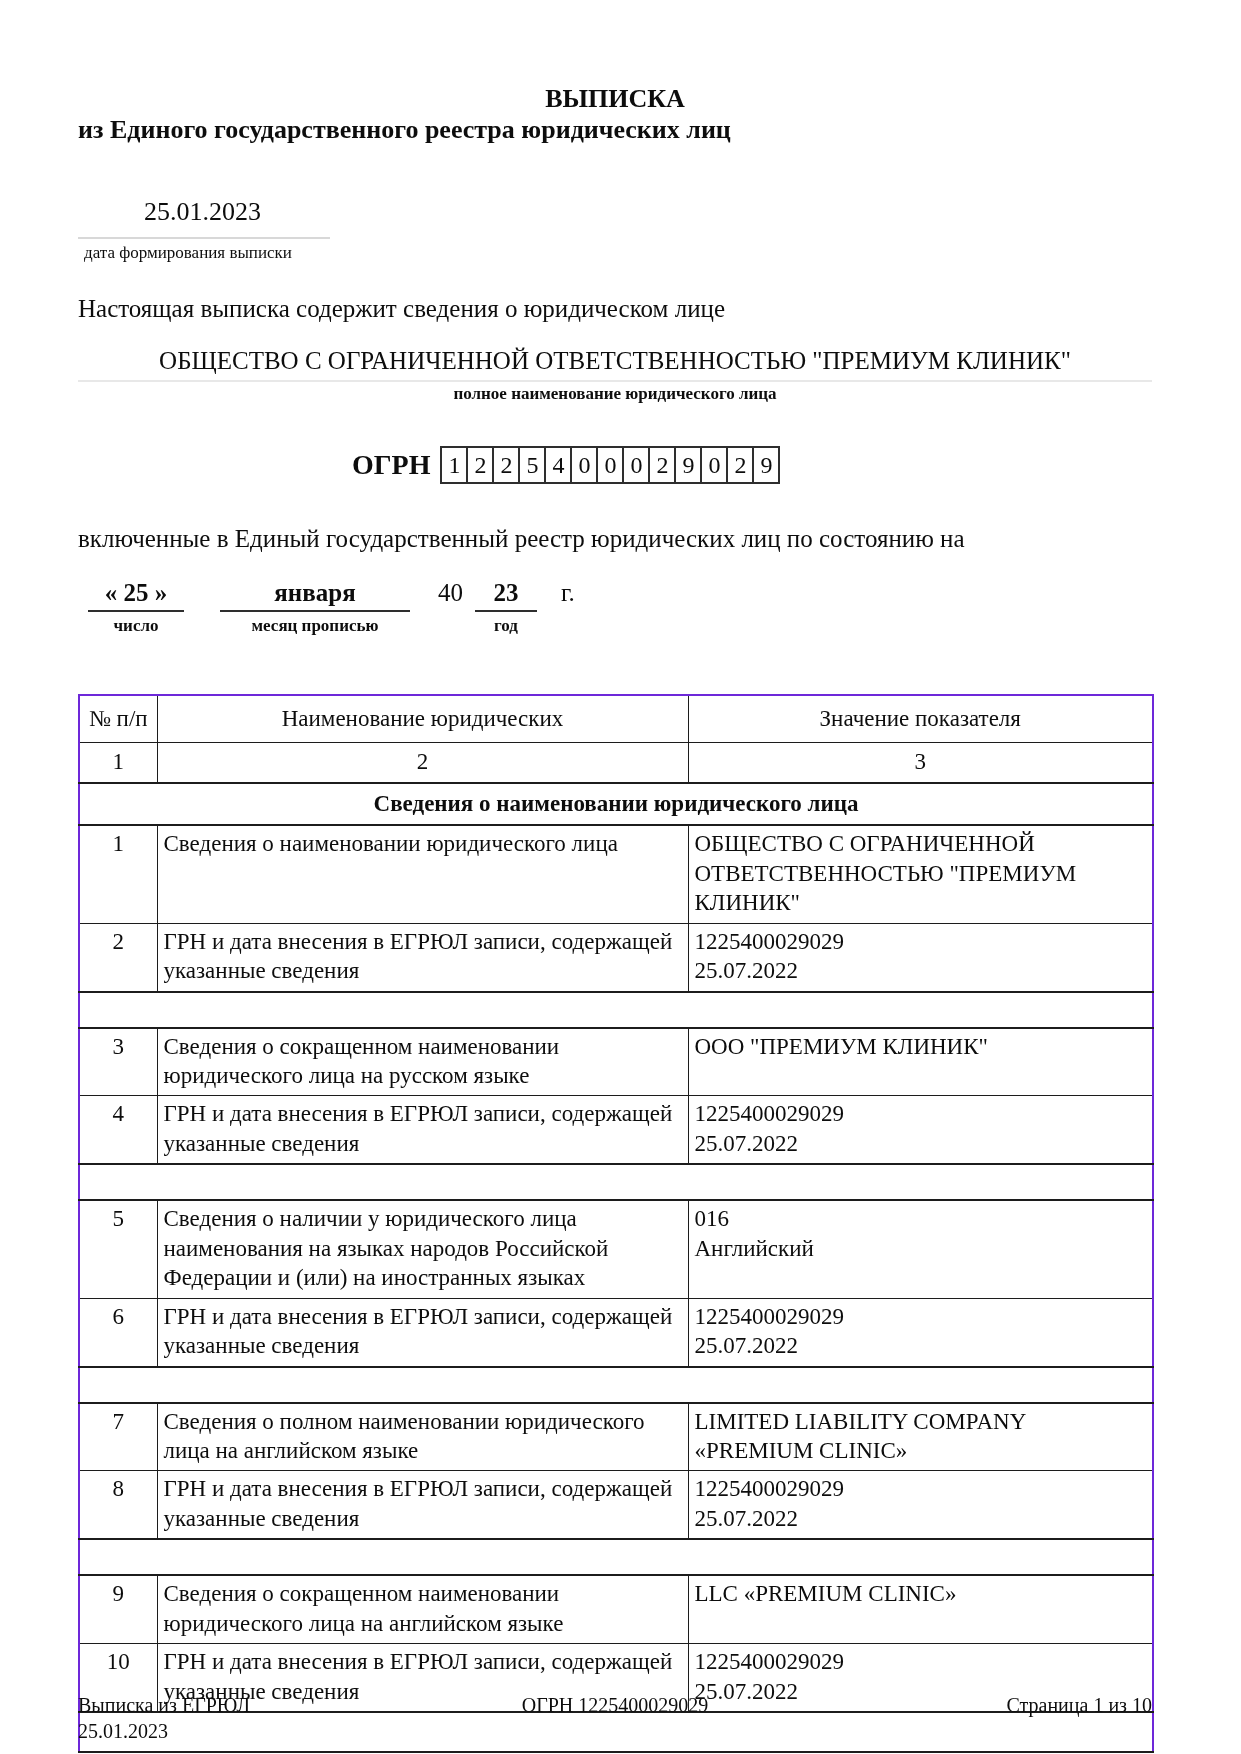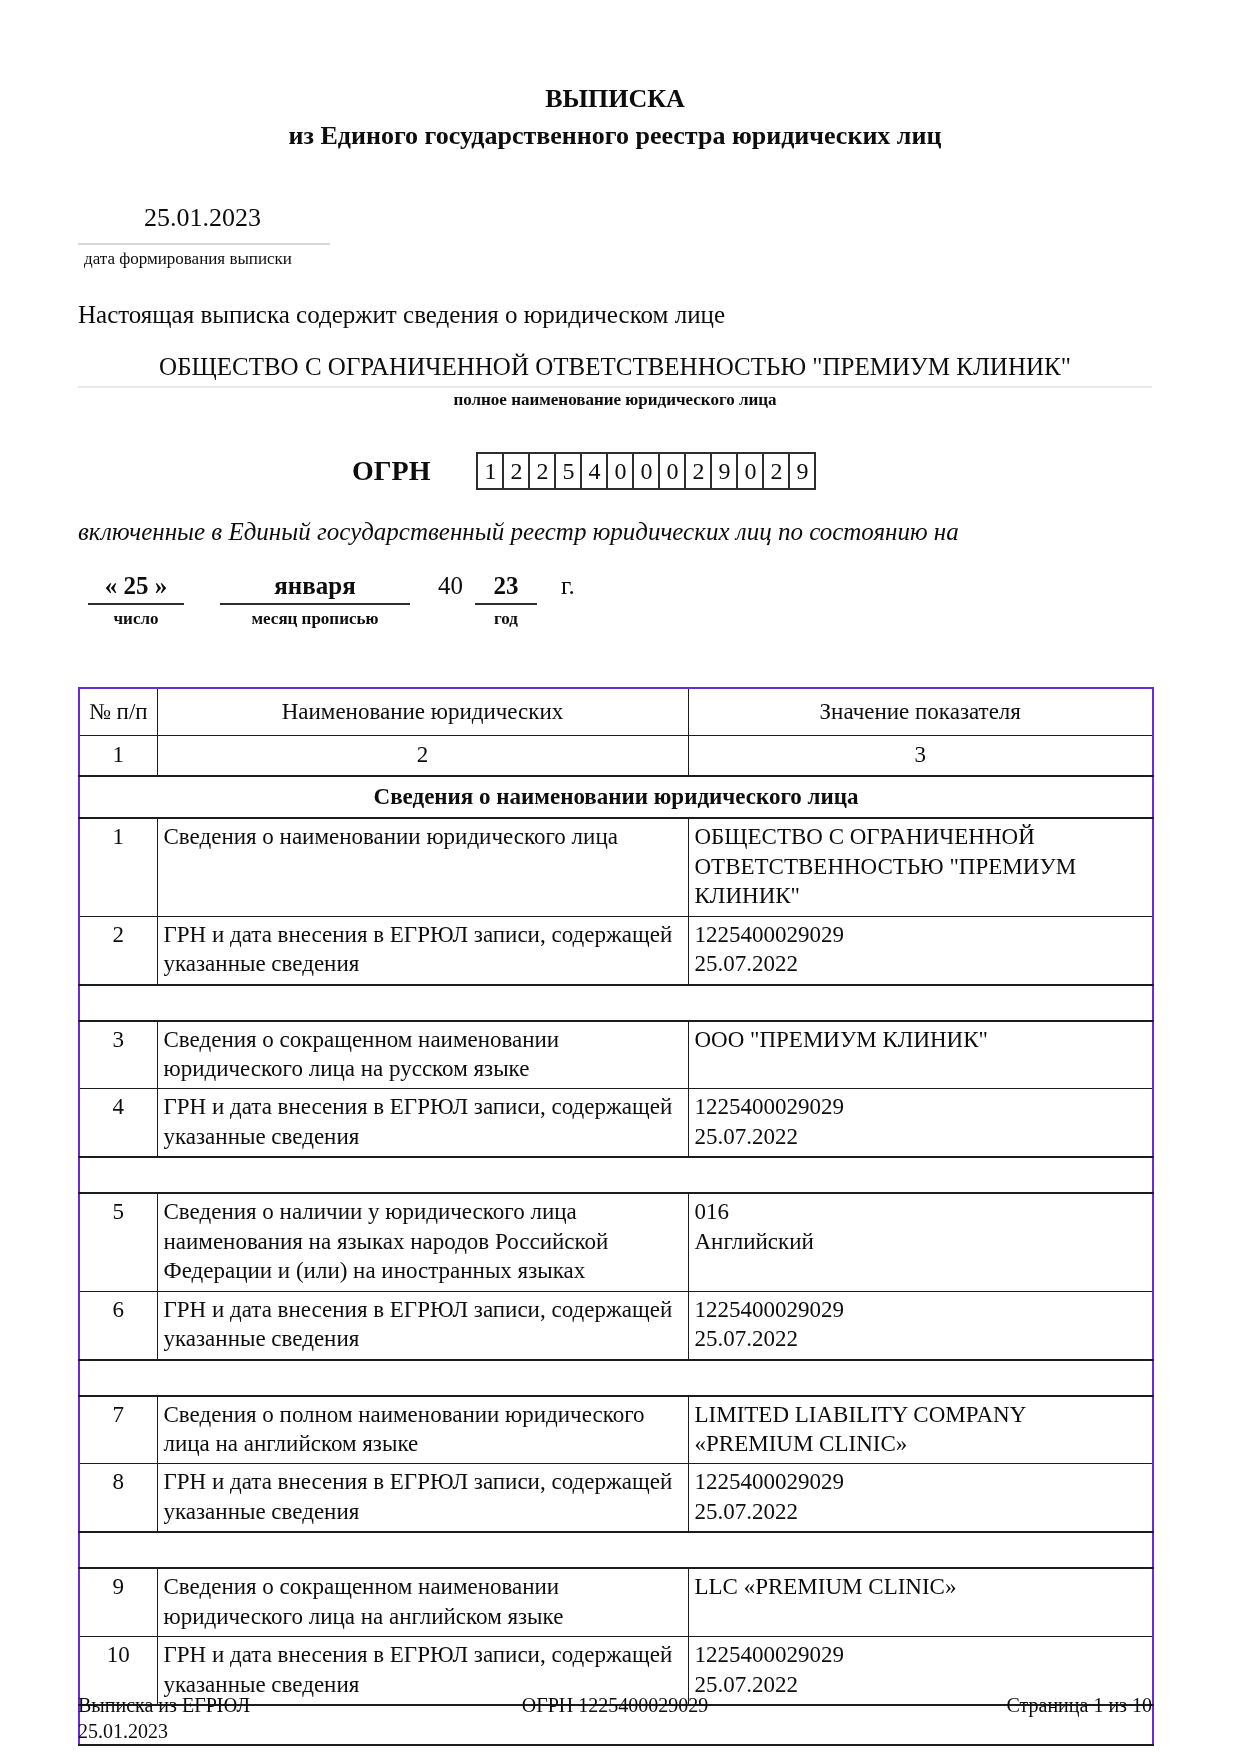--- a/index.html
+++ b/index.html
@@ -8,41 +8,41 @@
     width: 1241px; height: 1754px;
     background: #ffffff;
     color: #0d0d0d;
     font-family: "Liberation Serif", "DejaVu Serif", serif;
     position: relative;
     overflow: hidden;
   }
   .page { padding: 84px 89px 0 78px; }
 
   .doc-title { text-align: center; font-weight: bold; font-size: 26px; line-height: 1.15; }
-  .doc-subtitle { text-align: center; font-weight: bold; font-size: 26px; line-height: 1.2; margin-top: 6px; }
+  .doc-subtitle { font-weight: bold; font-size: 26px; line-height: 1.2; }
 
   .formation { margin-top: 52px; }
   .formation-date { font-size: 26px; margin-left: 66px; }
   .formation-line { width: 252px; border-bottom: 2px solid #d8d8d8; margin-top: 10px; }
   .formation-caption { font-size: 17px; margin-top: 4px; margin-left: 6px; }
 
   .intro { font-size: 25px; margin-top: 32px; }
 
   .company { margin-top: 24px; text-align: center; font-size: 25px; padding-bottom: 5px;
              border-bottom: 2px solid #e8e8e8; }
   .company-caption { text-align: center; font-size: 17px; margin-top: 2px; font-weight: bold; }
 
-  .ogrn-row { display: flex; align-items: center; margin-top: 42px; margin-left: 274px; gap: 36px; }
+  .ogrn-row { display: flex; align-items: center; margin-top: 42px; margin-left: 274px; }
   .ogrn-label { font-weight: bold; font-size: 28px; margin-right: 10px; }
   .ogrn-boxes { display: flex; }
   .ogrn-box { width: 28px; height: 38px; border: 2px solid #2e2e2e; margin-left: -2px;
               display: flex; align-items: center; justify-content: center; font-size: 24px; }
   .ogrn-box:first-child { margin-left: 0; }
 
-  .asof-text { font-size: 25px; margin-top: 28px; font-style: italic; }
+  .asof-text { font-size: 25px; margin-top: 41px; }
 
   .date-line { display: flex; align-items: flex-start; margin-top: 26px; font-size: 25px; }
   .dl-group { text-align: center; font-weight: bold; }
   .dl-value { border-bottom: 2px solid #2e2e2e; padding: 0 6px 3px; }
   .dl-caption { font-size: 17px; margin-top: 4px; }
   .dl-day { margin-left: 10px; min-width: 96px; }
   .dl-month { margin-left: 36px; min-width: 190px; }
   .dl-century { margin-left: 28px; padding-bottom: 3px; }
   .dl-year { margin-left: 12px; min-width: 62px; }
   .dl-suffix { margin-left: 24px; padding-bottom: 3px; }

